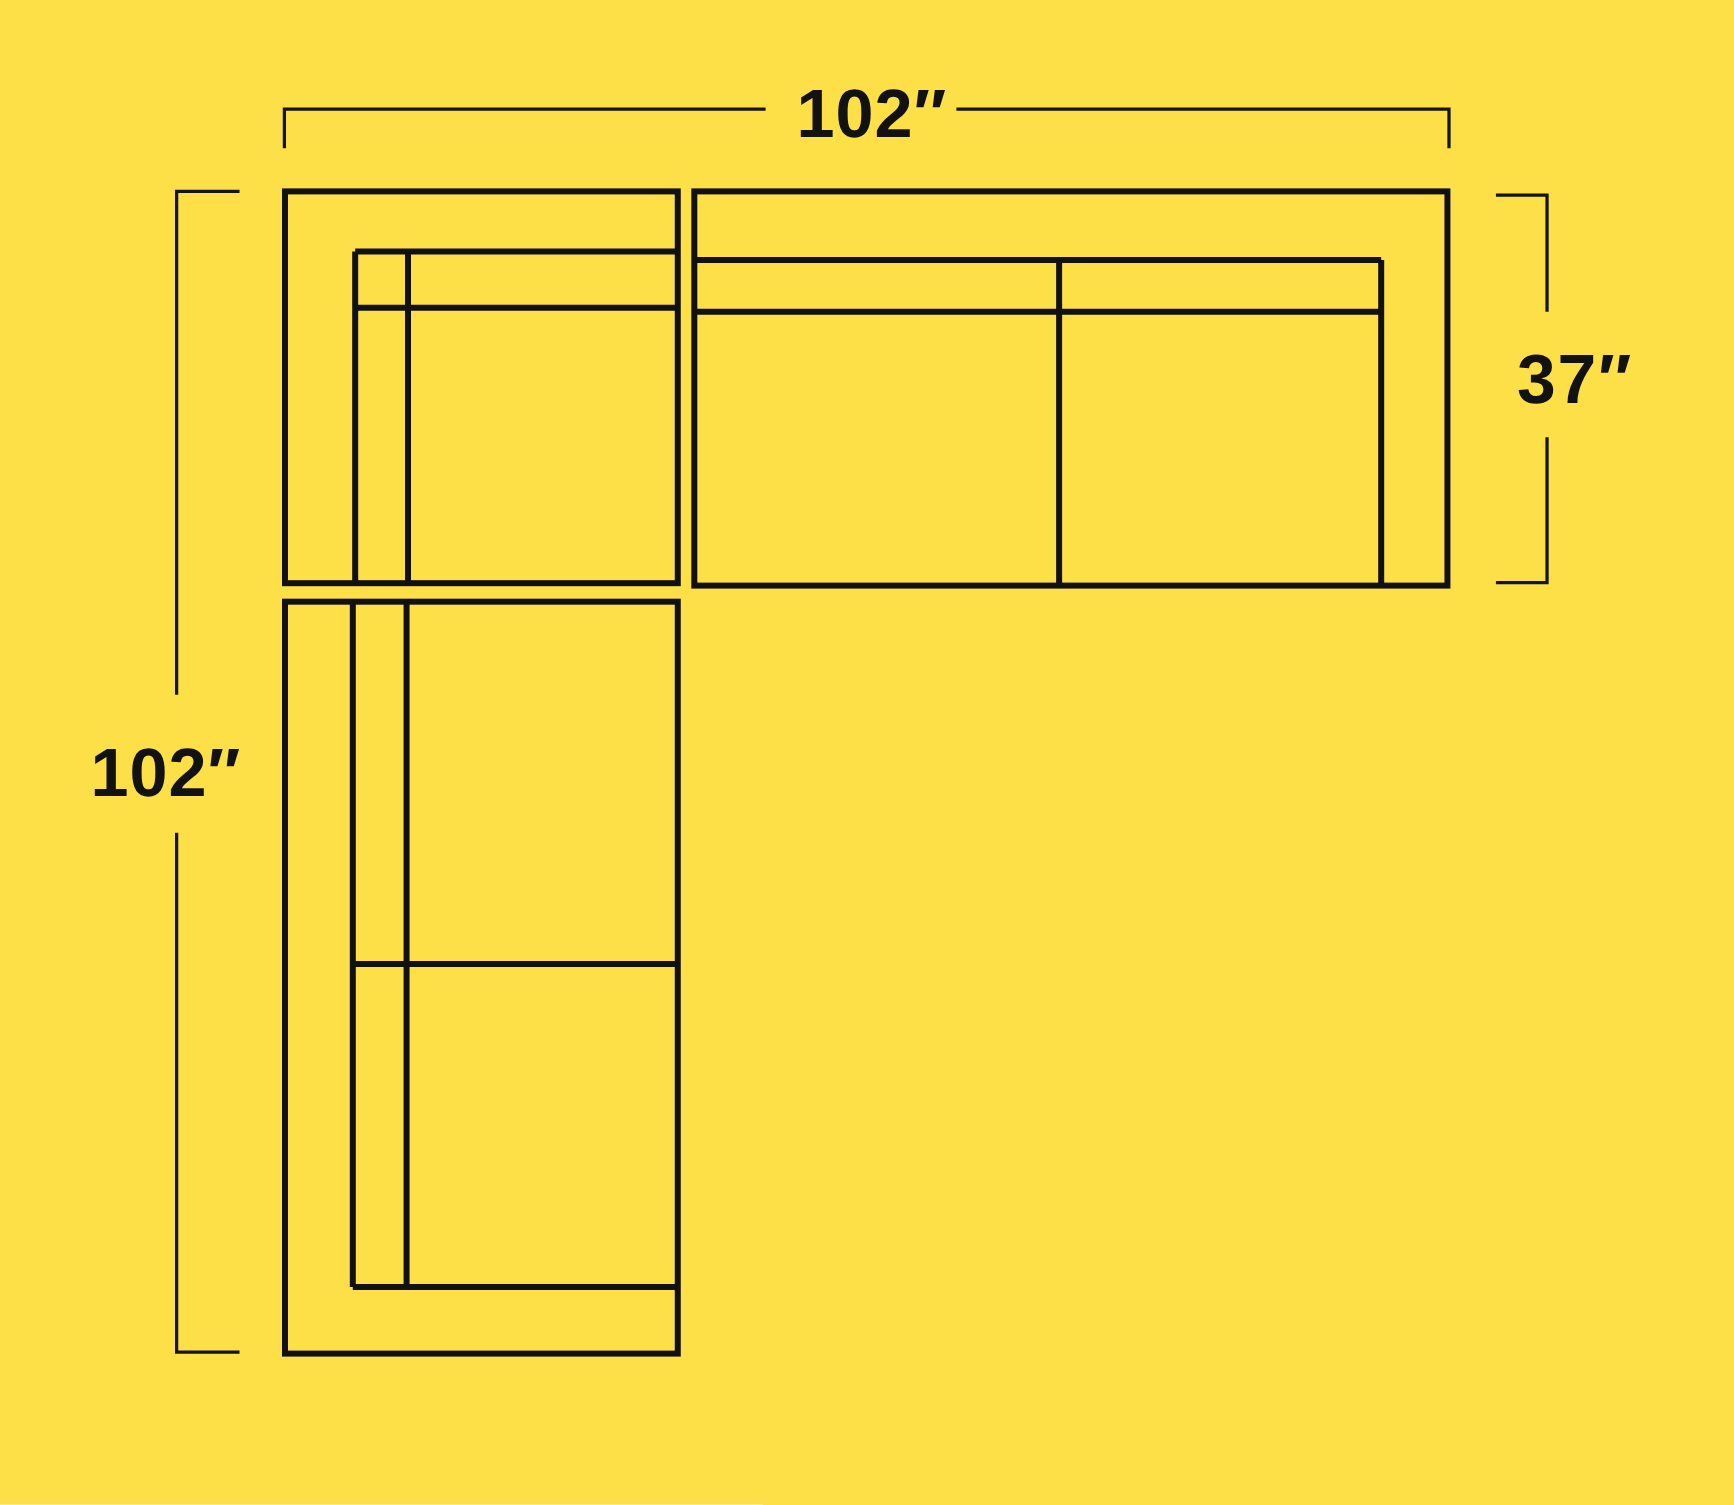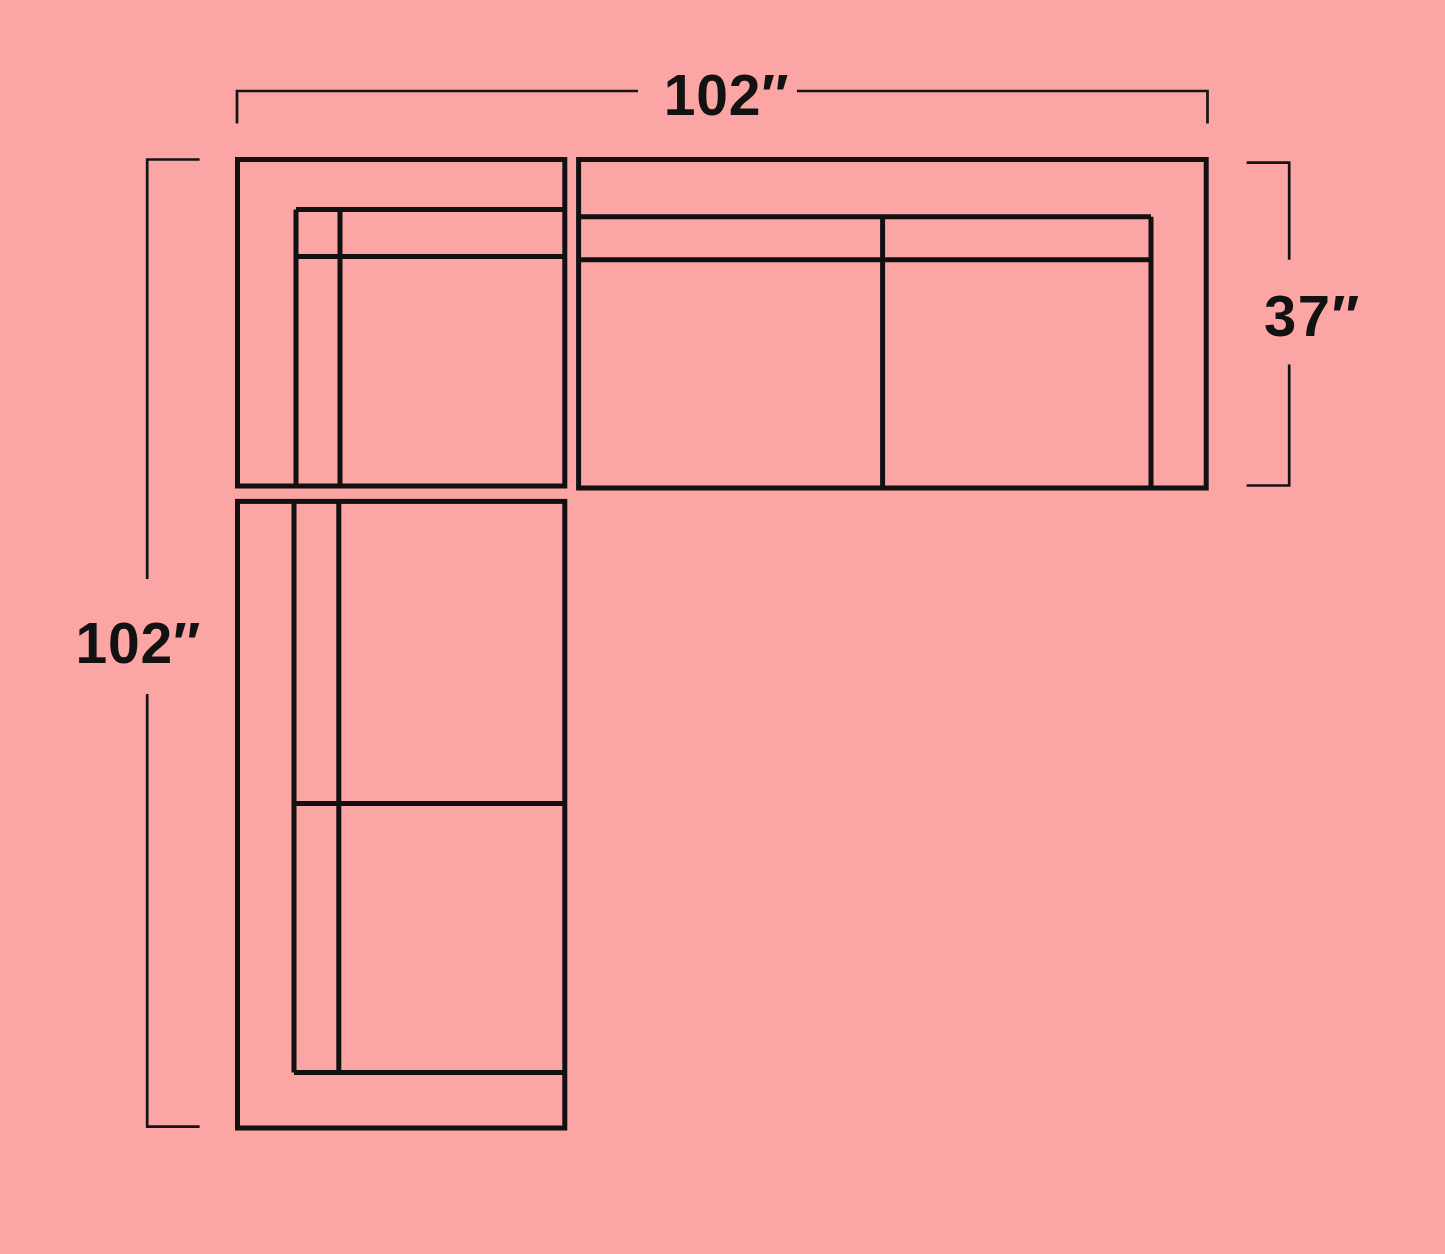--- a/index.html
+++ b/index.html
@@ -1,16 +1,16 @@
 <!DOCTYPE html>
 <html><head>
 <meta charset="utf-8">
 <style>
   html,body{margin:0;padding:0;background:#ffffff;}
-  .wrap{width:1445px;height:1254px;background:#fca5a5;overflow:hidden;}
+  .wrap{width:1445px;height:1254px;background:#fde047;overflow:hidden;}
   text{font-family:"Liberation Sans",sans-serif;font-weight:bold;fill:#121212;}
 </style>
 </head>
 <body>
 <div class="wrap">
 <svg width="1445" height="1254" viewBox="0 0 1445 1254" xmlns="http://www.w3.org/2000/svg">
 
   <path d="M237 123.5 V91 H638 M797 91 H1207.5 V123.5" fill="none" stroke="#141414" stroke-width="2.7"></path>
 
   <text x="726.5" y="114.5" font-size="57" letter-spacing="0.8" text-anchor="middle">102″</text>

